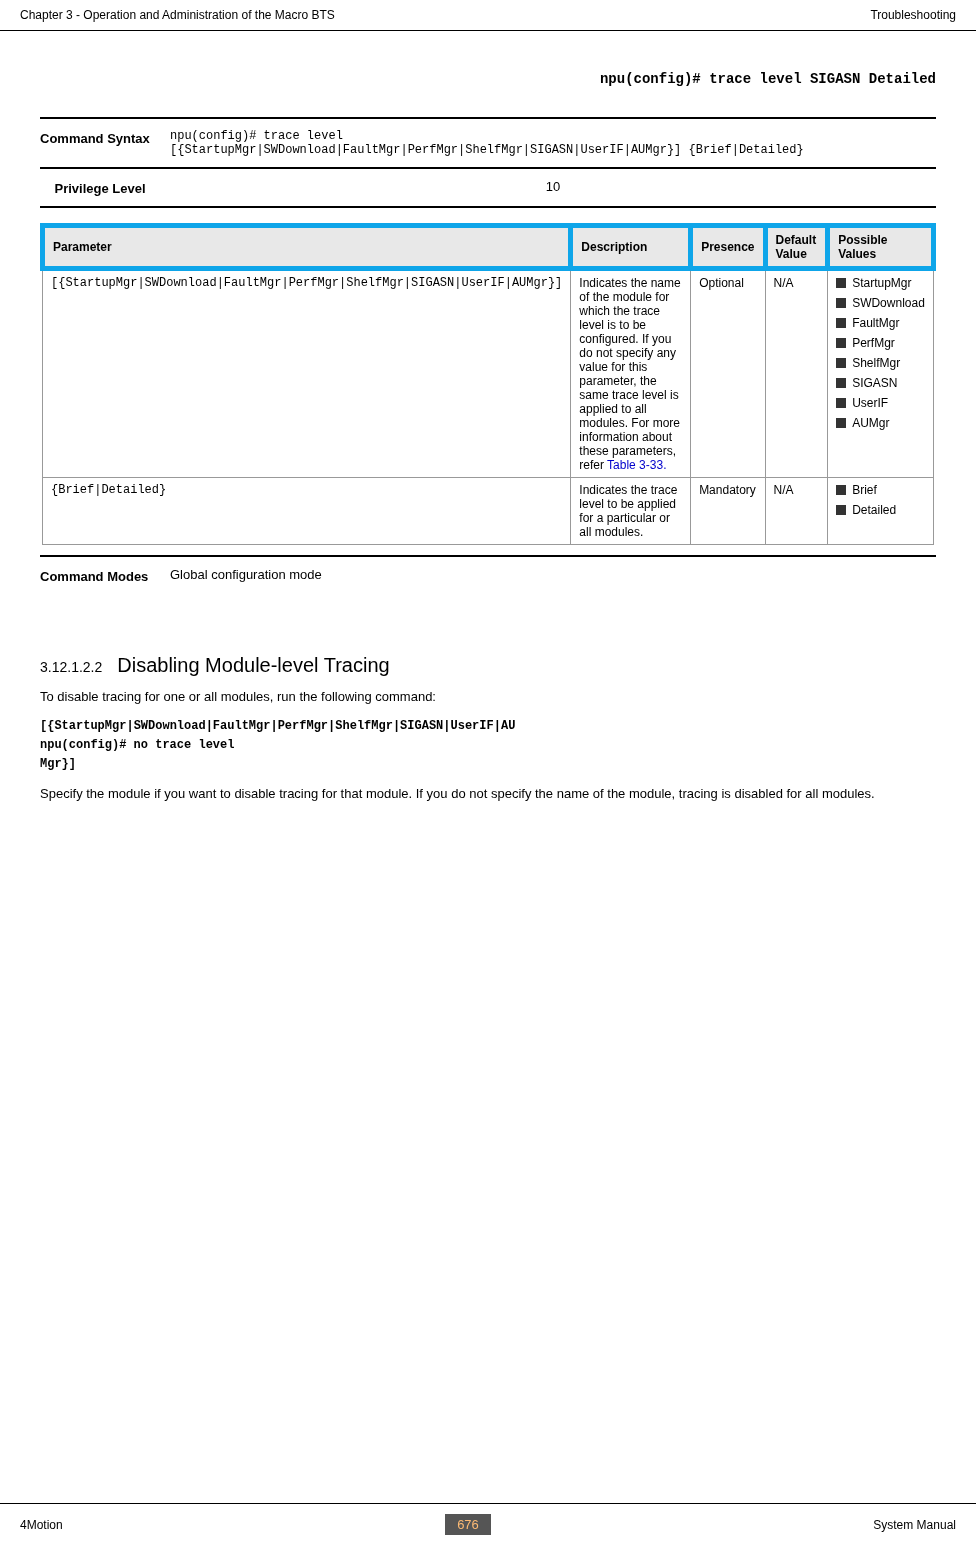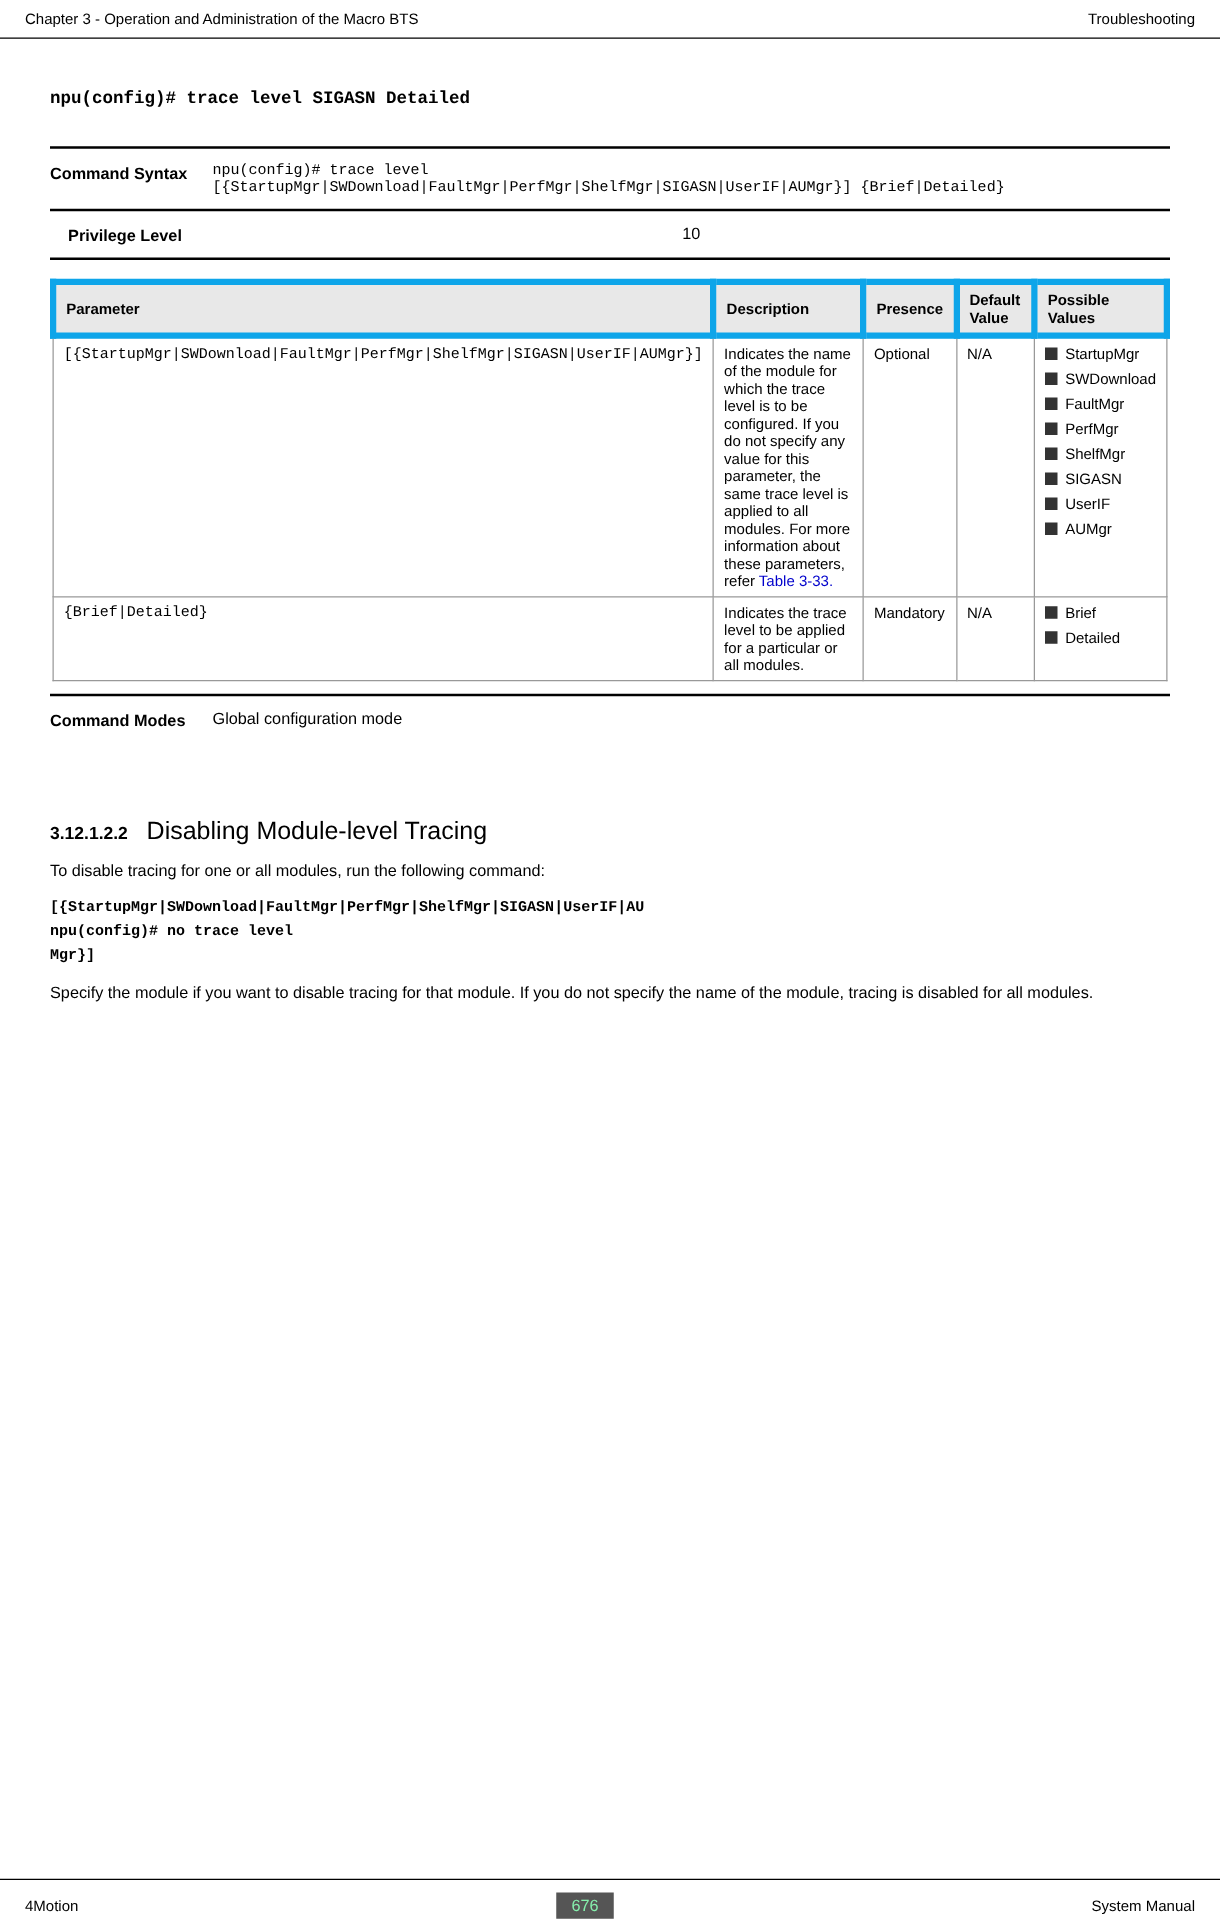--- a/index.html
+++ b/index.html
@@ -26,21 +26,21 @@
     .page-header .chapter-title { font-weight: normal; }
     .page-header .section-title { font-weight: normal; }
 
     
     .main-content {
       padding: 20px 40px 20px 40px;
     }
 
     
     .command-heading {
-      text-align: left;
+      text-align: right;
       font-family: 'Courier New', Courier, monospace;
       font-size: 14px;
       font-weight: bold;
       margin: 20px 0 30px 0;
     }
 
     
     .section-row {
       display: flex;
       border-top: 2px solid #000;
@@ -126,21 +126,21 @@
     }
 
     
     .subsection-heading {
       display: flex;
       align-items: baseline;
       margin: 20px 0 10px 0;
     }
     .subsection-number {
       font-size: 14px;
-      font-weight: bold;
+      font-weight: normal;
       margin-right: 15px;
       color: #000;
     }
     .subsection-title {
       font-size: 20px;
       font-weight: normal;
       color: #000;
       margin-top: 40px;
     }
 
@@ -168,21 +168,21 @@
       right: 0;
       display: flex;
       justify-content: space-between;
       align-items: center;
       padding: 10px 20px;
       border-top: 1px solid #000;
       font-size: 12px;
     }
     .page-number-box {
       background: #555;
-      color: #86efac;
+      color: #fdba74;
       padding: 3px 12px;
       font-size: 13px;
     }
   </style>
 </head>
 <body>
 
 <div class="page-header">
   <span class="chapter-title">Chapter 3 - Operation and Administration of the Macro BTS</span>
   <span class="section-title">Troubleshooting</span>

